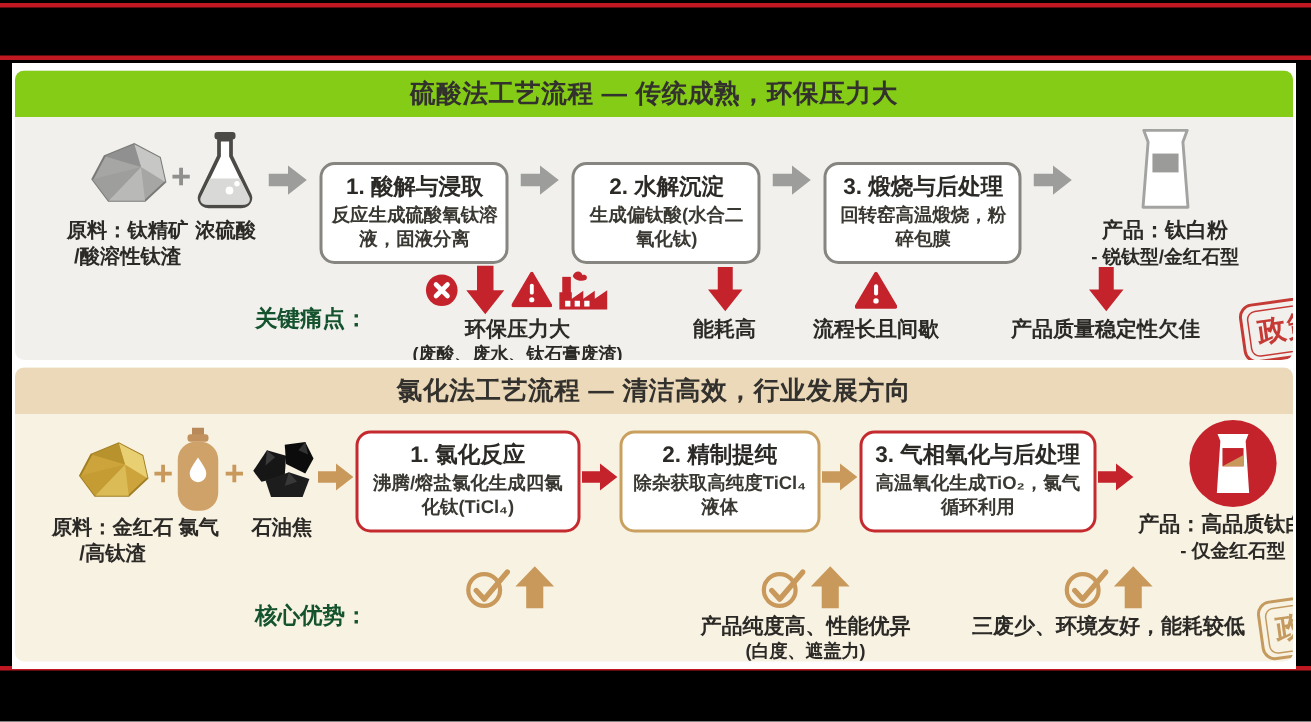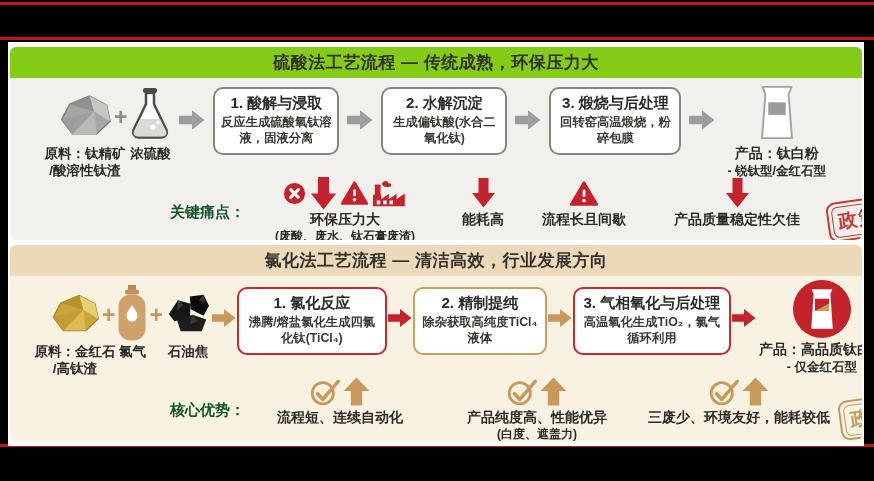--- a/index.html
+++ b/index.html
@@ -21,21 +21,21 @@
   .mat{display:flex;flex-direction:column;align-items:center;position:relative;margin-top:8px;}
   .mat.first{margin-left:36px;}
   .chloride .mat.first{margin-left:28px;}
   .mat-label{position:absolute;top:60px;left:50%;transform:translateX(-50%);font-size:13.5px;font-weight:bold;color:#2c2a26;text-align:center;line-height:1.25;white-space:nowrap;}
   .plus{font-size:23px;font-weight:bold;margin:26px 2px 0;}
   .sulfate .plus{color:#8f8f8d;}
   .chloride .plus{color:#c9995c;}
   .flow-arrow{margin-top:31px;flex:0 0 auto;line-height:0;}
   .sulfate .flow-arrow{margin-left:8px;margin-right:8px;}
   .chloride .flow-arrow{margin-left:1px;margin-right:1px;}
-  .step{margin-top:9px;background:#fff;border:2px solid #87857f;border-radius:10px;padding:5px 5px 6px;text-align:center;flex:0 0 auto;}
+  .step{margin-top:30px;background:#fff;border:2px solid #87857f;border-radius:10px;padding:5px 5px 6px;text-align:center;flex:0 0 auto;}
   .chloride .step{margin-top:11px;border-width:2.5px;}
   .step.border-red{border-color:#c42a2e;}
   .step.border-tan{border-color:#c9a05f;}
   .step-title{font-size:15px;font-weight:bold;color:#2c2a26;white-space:nowrap;}
   .step-desc{font-size:12.3px;color:#3a3832;line-height:1.3;margin-top:2px;font-weight:600;}
   .w1{width:126px;} .w2{width:126px;} .w3{width:132px;}
   .cw1{width:150px;} .cw2{width:134px;} .cw3{width:158px;}
   .product{display:flex;flex-direction:column;align-items:center;margin-top:6px;margin-left:4px;flex:0 0 auto;}
   .chloride .product{margin-top:4px;width:122px;}
   .product-name{font-size:14px;font-weight:bold;color:#2c2a26;white-space:nowrap;margin-top:3px;}
@@ -310,21 +310,20 @@
                 <circle cx="14.5" cy="18" r="12" fill="none" stroke="#c9995c" stroke-width="3.2"></circle>
                 <path d="M8.5 18.5 L14.5 25 L32 4.5" fill="none" stroke="#c9995c" stroke-width="4" stroke-linecap="round" stroke-linejoin="round"></path>
               </svg>
           </span>
           <span>
             <svg width="27" height="29" viewBox="0 0 26 28">
                 <path d="M13 0.5 L25.5 13.5 H18.5 V27.5 H7.5 V13.5 H0.5 Z" fill="#c9995c"></path>
               </svg>
           </span>
         </div>
-        <div class="b-text">流程短、连续自动化</div>
       </div>
       <div class="b-item c2">
         <div class="icon-strip">
           <span>
             <svg width="30" height="29" viewBox="0 0 34 32">
                 <circle cx="14.5" cy="18" r="12" fill="none" stroke="#c9995c" stroke-width="3.2"></circle>
                 <path d="M8.5 18.5 L14.5 25 L32 4.5" fill="none" stroke="#c9995c" stroke-width="4" stroke-linecap="round" stroke-linejoin="round"></path>
               </svg>
           </span>
           <span>

